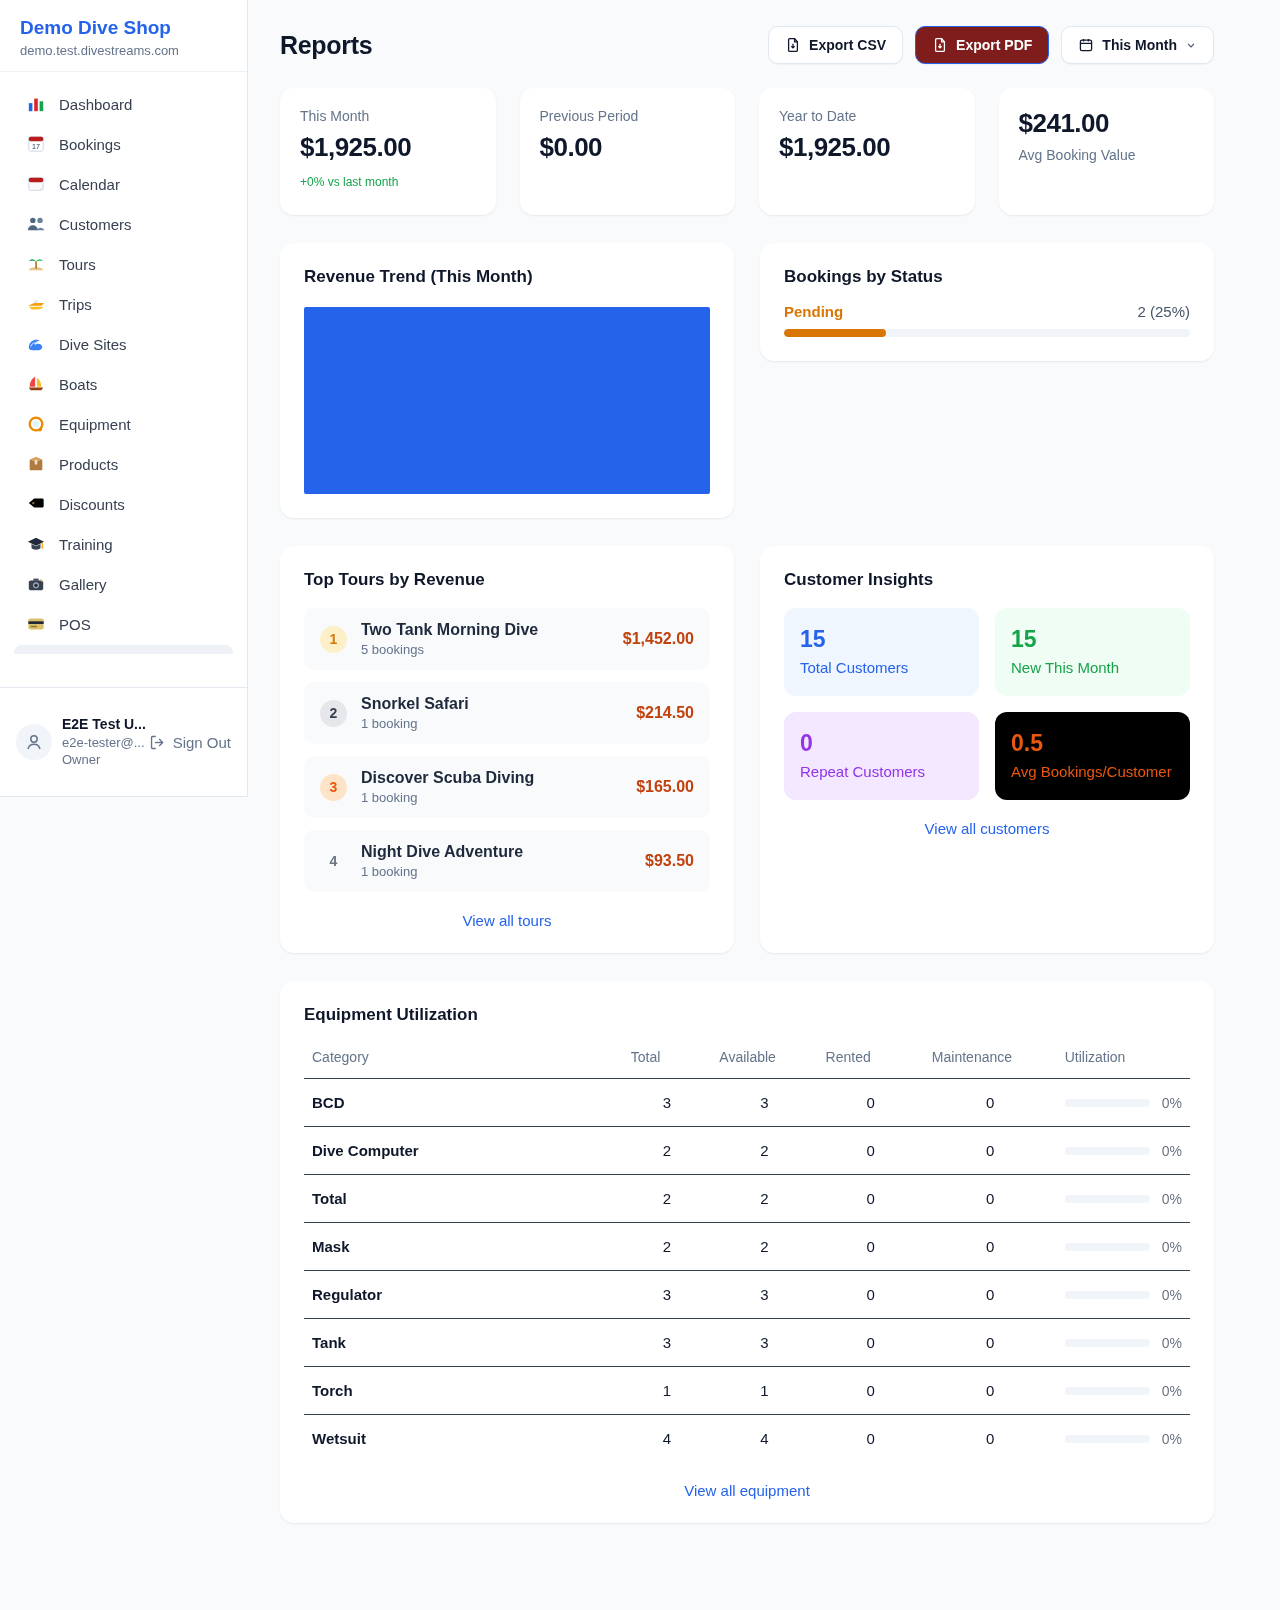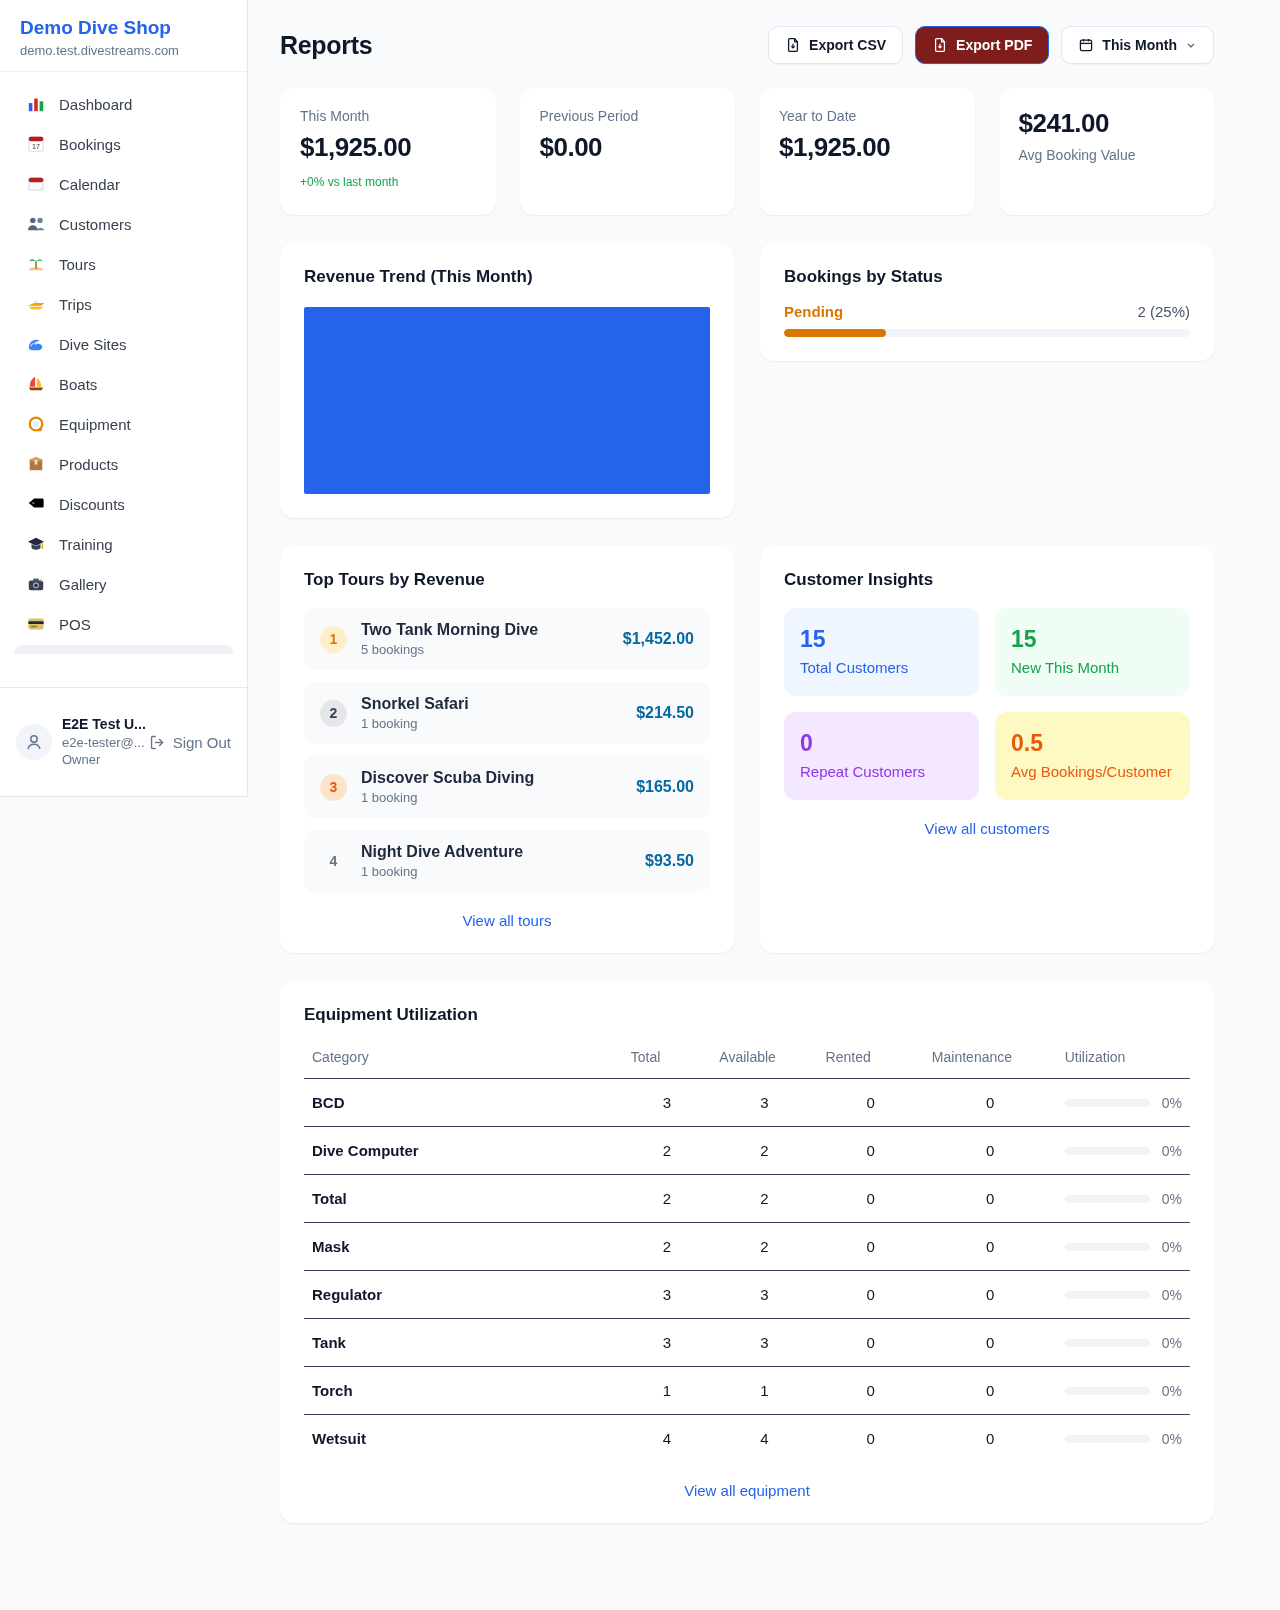--- a/index.html
+++ b/index.html
@@ -87,32 +87,32 @@
     width:27px; height:27px; border-radius:50%; display:flex; align-items:center; justify-content:center;
     font-size:14px; font-weight:600; color:#4b5563; flex:0 0 27px;
   }
   .rank-1 { background:#fdf0c9; color:#d97706; }
   .rank-2 { background:#e5e7eb; color:#374151; }
   .rank-3 { background:#fde4c8; color:#ea580c; }
   .rank-4 { background:transparent; color:#6b7280; }
   .tour-info { flex:1; min-width:0; }
   .tour-name { font-size:16px; font-weight:600; color:#1e293b; }
   .tour-bookings { font-size:13px; color:#64748b; margin-top:3px; }
-  .tour-revenue { font-size:16px; font-weight:bold; color:#0369a1; }
+  .tour-revenue { font-size:16px; font-weight:bold; color:#c2410c; }
   .view-all { display:block; width:100%; text-align:center; color:#2563eb; font-size:15px;
     margin-top:20px; background:none; border:none; cursor:pointer; font-family:inherit; }
   
   .insights-grid { display:grid; grid-template-columns:1fr 1fr; gap:16px; margin-top:18px; }
   .tile { border-radius:12px; padding:18px 16px 20px; }
   .tile-value { font-size:23px; font-weight:800; }
   .tile-label { font-size:15px; margin-top:6px; }
   .tile.blue   { background:#eff6ff; } .tile.blue .tile-value, .tile.blue .tile-label { color:#2563eb; }
   .tile.green  { background:#f0fdf4; } .tile.green .tile-value, .tile.green .tile-label { color:#16a34a; }
   .tile.purple { background:#f3e8ff; } .tile.purple .tile-value, .tile.purple .tile-label { color:#9333ea; }
-  .tile.orange { background:#fef9c3; } .tile.orange .tile-value, .tile.orange .tile-label { color:#ea580c; }
+  .tile.orange { background:#000000; } .tile.orange .tile-value, .tile.orange .tile-label { color:#ea580c; }
   
   .equipment-card { margin-bottom:0; }
   table.equip { width:100%; border-collapse:collapse; margin-top:14px; }
   table.equip th {
     font-size:14px; color:#64748b; font-weight:400; text-align:left;
     padding:10px 8px 13px; border-bottom:1px solid #334155;
   }
   table.equip td { font-size:15px; color:#0f172a; padding:15px 8px; border-bottom:1px solid #334155; }
   table.equip tr:last-child td { border-bottom:none; }
   th.num, td.num { text-align:center; }

